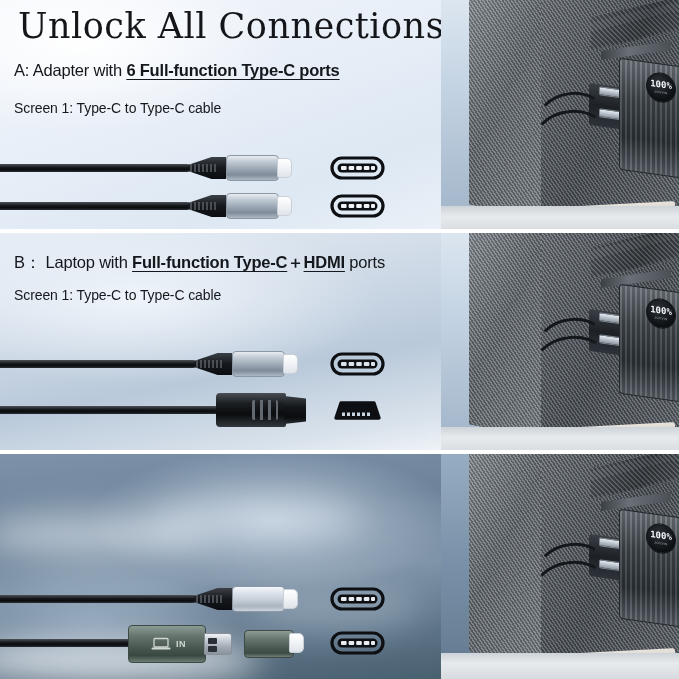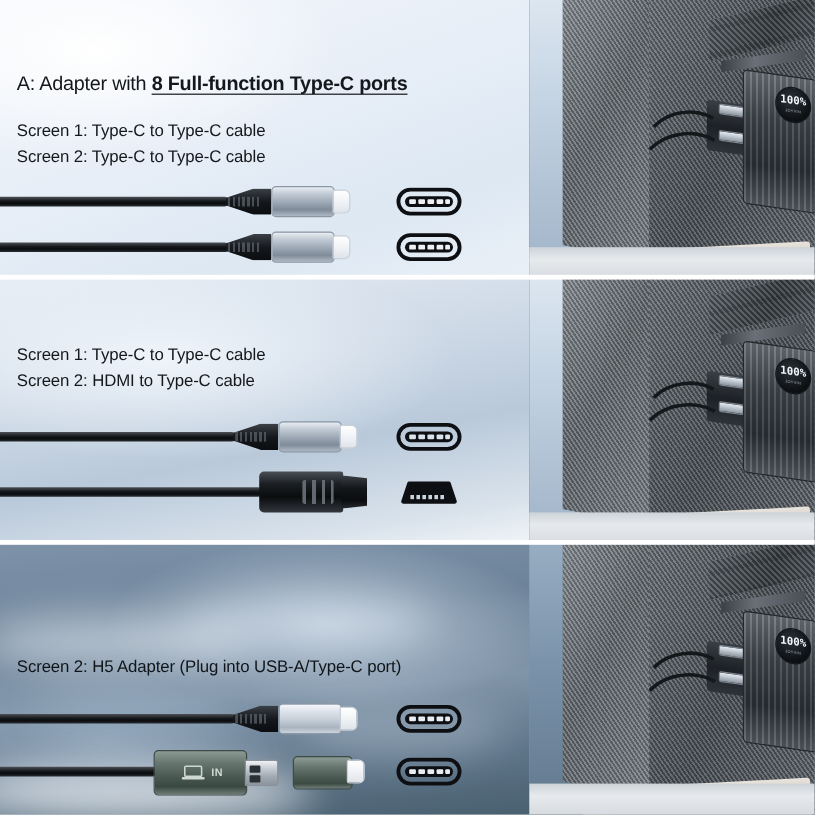--- a/index.html
+++ b/index.html
@@ -246,27 +246,27 @@
   }
 </style>
 </head>
 <body>
 
 <div class="page">
 
   <div class="section" id="section-a">
     <div class="left-pane bg-a">
 
+      <div class="title">Unlock All Connections</div>
 
       <div class="heading" style="top:60px;">
-        <span class="lead">A: Adapter with </span><span class="u">8 Full-function Type-C ports</span>
+        <span class="lead">A: Adapter with </span><span class="u">6 Full-function Type-C ports</span>
       </div>
 
       <div class="screenline" style="top:100px;">Screen 1: Type-C to Type-C cable</div>
-      <div class="screenline" style="top:122px;">Screen 2: Type-C to Type-C cable</div>
 
       <div class="cable-row" style="top:148px; width:441px;">
         <div class="wire" style="top:16px; width:190px;"></div>
         <div class="strain" style="left:188px; top:9px;"></div>
         <div class="housing" style="left:226px; top:7px; width:53px;"></div>
         <div class="tip" style="left:277px; top:10px;"></div>
         <svg class="port-icon" style="left:330px; top:8px;" width="55" height="24" viewBox="0 0 55 24">
           <rect x="2" y="2" width="51" height="20" rx="10" fill="none" stroke="#0d0f12" stroke-width="3.2"></rect>
           <rect x="7.5" y="7.5" width="40" height="9" rx="4.5" fill="#0d0f12"></rect>
           <g fill="#eef2f7">
@@ -320,23 +320,25 @@
         <div class="deskbase"></div>
       </div>
     </div>
   </div>
 
   <div class="sec-divider" style="top:229px;"></div>
 
   <div class="section" id="section-b">
     <div class="left-pane bg-b">
 
+      <div class="heading" style="top:20px;">
+        <span class="lead">B： Laptop with </span><span class="u">Full-function Type-C</span><span>＋</span><span class="u">HDMI</span><span class="lead"> ports</span>
+      </div>
 
       <div class="screenline" style="top:55px;">Screen 1: Type-C to Type-C cable</div>
-      <div class="screenline" style="top:77px;">Screen 2: HDMI to Type-C cable</div>
 
       <div class="cable-row" style="top:112px; width:441px;">
         <div class="wire" style="top:16px; width:196px;"></div>
         <div class="strain" style="left:194px; top:9px;"></div>
         <div class="housing" style="left:232px; top:7px; width:53px;"></div>
         <div class="tip" style="left:283px; top:10px;"></div>
         <svg class="port-icon" style="left:330px; top:8px;" width="55" height="24" viewBox="0 0 55 24">
           <rect x="2" y="2" width="51" height="20" rx="10" fill="none" stroke="#0d0f12" stroke-width="3.2"></rect>
           <rect x="7.5" y="7.5" width="40" height="9" rx="4.5" fill="#0d0f12"></rect>
           <g fill="#dbe4ed">
@@ -397,21 +399,20 @@
 
   <div class="section" id="section-c">
     <div class="left-pane bg-c">
       <div class="blob" style="left:-20px; top:58px; width:230px; height:46px; background:#e9eff5;"></div>
       <div class="blob" style="left:150px; top:46px; width:210px; height:40px; background:#dce5ee; opacity:.5;"></div>
       <div class="blob" style="left:30px; top:122px; width:160px; height:34px; background:#9fb3c6; opacity:.45;"></div>
       <div class="blob" style="left:250px; top:130px; width:170px; height:50px; background:#b3c3d2; opacity:.4;"></div>
       <div class="blob" style="left:-40px; top:186px; width:300px; height:44px; background:#f2f5f8; opacity:.75;"></div>
 
 
-      <div class="screenline on-dark" style="top:94px;">Screen 2: H5 Adapter (Plug into USB-A/Type-C port)</div>
 
       <div class="cable-row" style="top:126px; width:441px;">
         <div class="wire" style="top:16px; width:196px;"></div>
         <div class="strain" style="left:194px; top:9px;"></div>
         <div class="housing light" style="left:232px; top:7px; width:53px;"></div>
         <div class="tip" style="left:283px; top:10px;"></div>
         <svg class="port-icon" style="left:330px; top:8px;" width="55" height="24" viewBox="0 0 55 24">
           <rect x="2" y="2" width="51" height="20" rx="10" fill="none" stroke="#0d0f12" stroke-width="3.2"></rect>
           <rect x="7.5" y="7.5" width="40" height="9" rx="4.5" fill="#0d0f12"></rect>
           <g fill="#e7edf3">

